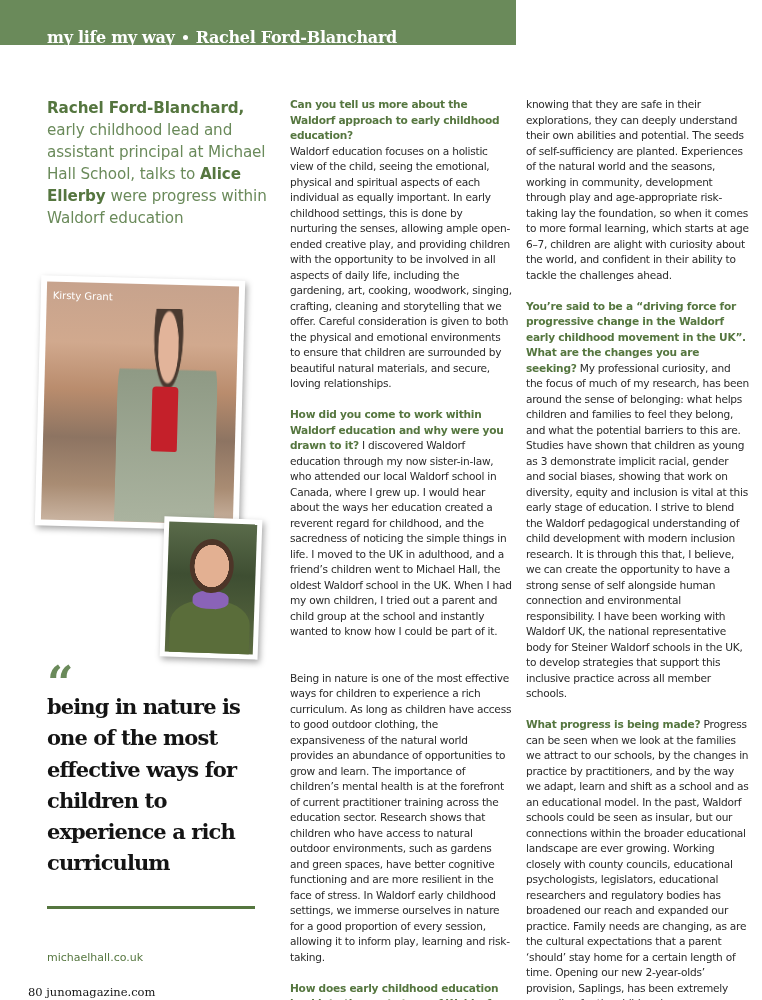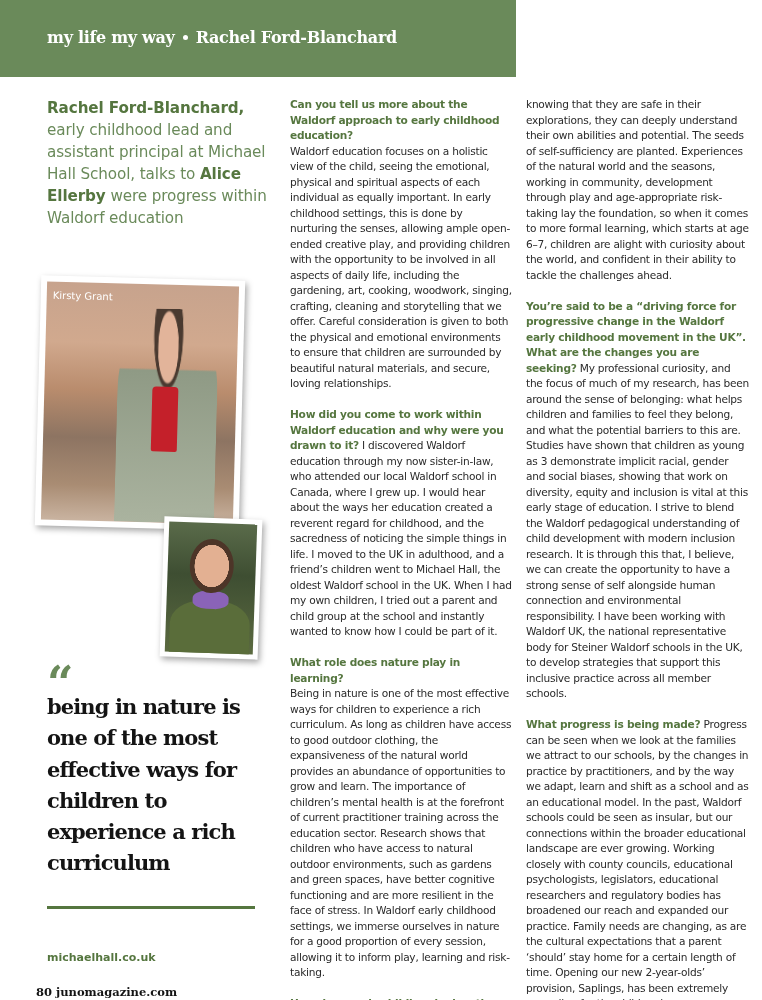--- a/index.html
+++ b/index.html
@@ -1,18 +1,18 @@
 <!DOCTYPE html>
 <html><head>
 <meta charset="utf-8">
 <style>
   html, body { margin:0; padding:0; }
   body { width:762px; height:1000px; background:#ffffff; position:relative; overflow:hidden;
          font-family:"DejaVu Sans", sans-serif; color:#2a2a2a; }
-  .header-bar { position:absolute; left:0; top:0; width:516px; height:77px; background:#6a8a5a; }
+  .header-bar { position:absolute; left:0; top:0; width:516px; height:45px; background:#6a8a5a; }
   .header-text { position:absolute; left:47px; top:28px; color:#fff; font-family:"DejaVu Serif", serif;
                  font-weight:bold; font-size:16px; letter-spacing:-0.3px; white-space:nowrap; }
   .header-text .dot { display:inline-block; width:5px; height:5px; border-radius:50%; background:#fff;
                       margin:0 8px 3px 8px; vertical-align:middle; }
   .intro { position:absolute; left:47px; top:97px; width:225px; font-size:15.2px; line-height:22px;
            color:#6a8a5a; letter-spacing:-0.1px; }
   .intro b { color:#55763f;text-align:right; }
   .photo1 { position:absolute; left:38px; top:278px; width:204px; height:250px; background:#fff;
             transform:rotate(1.5deg); box-shadow:2px 3px 6px rgba(0,0,0,0.35); padding:6px; box-sizing:border-box; }
   .photo1 .img { width:100%; height:100%;
@@ -32,22 +32,22 @@
      background:linear-gradient(180deg,#5a6b4a 0%,#3e4e32 40%,#5b6a40 100%); }
   .photo2 .face { position:absolute; left:25%; top:12%; width:50%; height:42%; border-radius:50%;
      background:radial-gradient(ellipse at 50% 50%, #e3b092 0 55%, #4d3528 56%); }
   .photo2 .scarf { position:absolute; left:30%; top:52%; width:40%; height:14%; background:#8a63b8; border-radius:40%; }
   .photo2 .shirt { position:absolute; left:5%; top:60%; width:90%; height:45%; background:#5a6d3a; border-radius:40% 40% 0 0; }
   .quote-mark { position:absolute; left:47px; top:660px; font-family:"DejaVu Serif", serif; font-weight:bold;
                 font-size:46px; color:#6a8a5a; line-height:46px; }
   .pullquote { position:absolute; left:47px; top:691px; width:230px; font-family:"DejaVu Serif", serif;
                font-weight:bold; font-size:21px; line-height:31.3px; color:#141414; letter-spacing:-0.9px; }
   .rule { position:absolute; left:47px; top:906px; width:208px; height:3px; background:#55763f; }
-  .website { position:absolute; left:47px; top:951px; font-size:11px; font-weight:bold; color:#55763f; }
-  .footer { position:absolute; left:36px; top:985px; font-family:"DejaVu Serif", serif; font-weight:bold;
+  .website { position:absolute; left:47px; top:951px; font-size:11px; font-weight:normal; color:#55763f; }
+  .footer { position:absolute; left:28px; top:985px; font-family:"DejaVu Serif", serif; font-weight:normal;
             font-size:11.5px; color:#141414; }
   .col { position:absolute; top:97px; font-size:10.6px; line-height:15.5px; color:#2a2a2a; letter-spacing:-0.25px; }
   .col1 { left:290px; width:222px; }
   .col2 { left:526px; width:224px; }
   .col p { margin:0 0 15.5px 0; }
   .col .q { color:#55763f; font-weight:bold; }
 </style>
 </head>
 <body>
 
@@ -88,21 +88,21 @@
 
 <div class="col col1">
   <p>
     <span class="q">Can you tell us more about the Waldorf approach to early childhood education?</span><br>
     <span>Waldorf education focuses on a holistic view of the child, seeing the emotional, physical and spiritual aspects of each individual as equally important. In early childhood settings, this is done by nurturing the senses, allowing ample open-ended creative play, and providing children with the opportunity to be involved in all aspects of daily life, including the gardening, art, cooking, woodwork, singing, crafting, cleaning and storytelling that we offer. Careful consideration is given to both the physical and emotional environments to ensure that children are surrounded by beautiful natural materials, and secure, loving relationships.</span>
   </p>
   <p>
     <span class="q">How did you come to work within Waldorf education and why were you drawn to it?</span><span> I discovered Waldorf education through my now sister-in-law, who attended our local Waldorf school in Canada, where I grew up. I would hear about the ways her education created a reverent regard for childhood, and the sacredness of noticing the simple things in life. I moved to the UK in adulthood, and a friend’s children went to Michael Hall, the oldest Waldorf school in the UK. When I had my own children, I tried out a parent and child group at the school and instantly wanted to know how I could be part of it.</span>
   </p>
   <p>
-    <span class="q">What role does nature play in learning?</span><br>
+    <br>
     <span>Being in nature is one of the most effective ways for children to experience a rich curriculum. As long as children have access to good outdoor clothing, the expansiveness of the natural world provides an abundance of opportunities to grow and learn. The importance of children’s mental health is at the forefront of current practitioner training across the education sector. Research shows that children who have access to natural outdoor environments, such as gardens and green spaces, have better cognitive functioning and are more resilient in the face of stress. In Waldorf early childhood settings, we immerse ourselves in nature for a good proportion of every session, allowing it to inform play, learning and risk-taking.</span>
   </p>
   <p style="margin-bottom:0">
     <span class="q">How does early childhood education lead into the next stage of Waldorf education?</span><br>
     
   </p>
 </div>
 
 <div class="col col2">
   <p>

